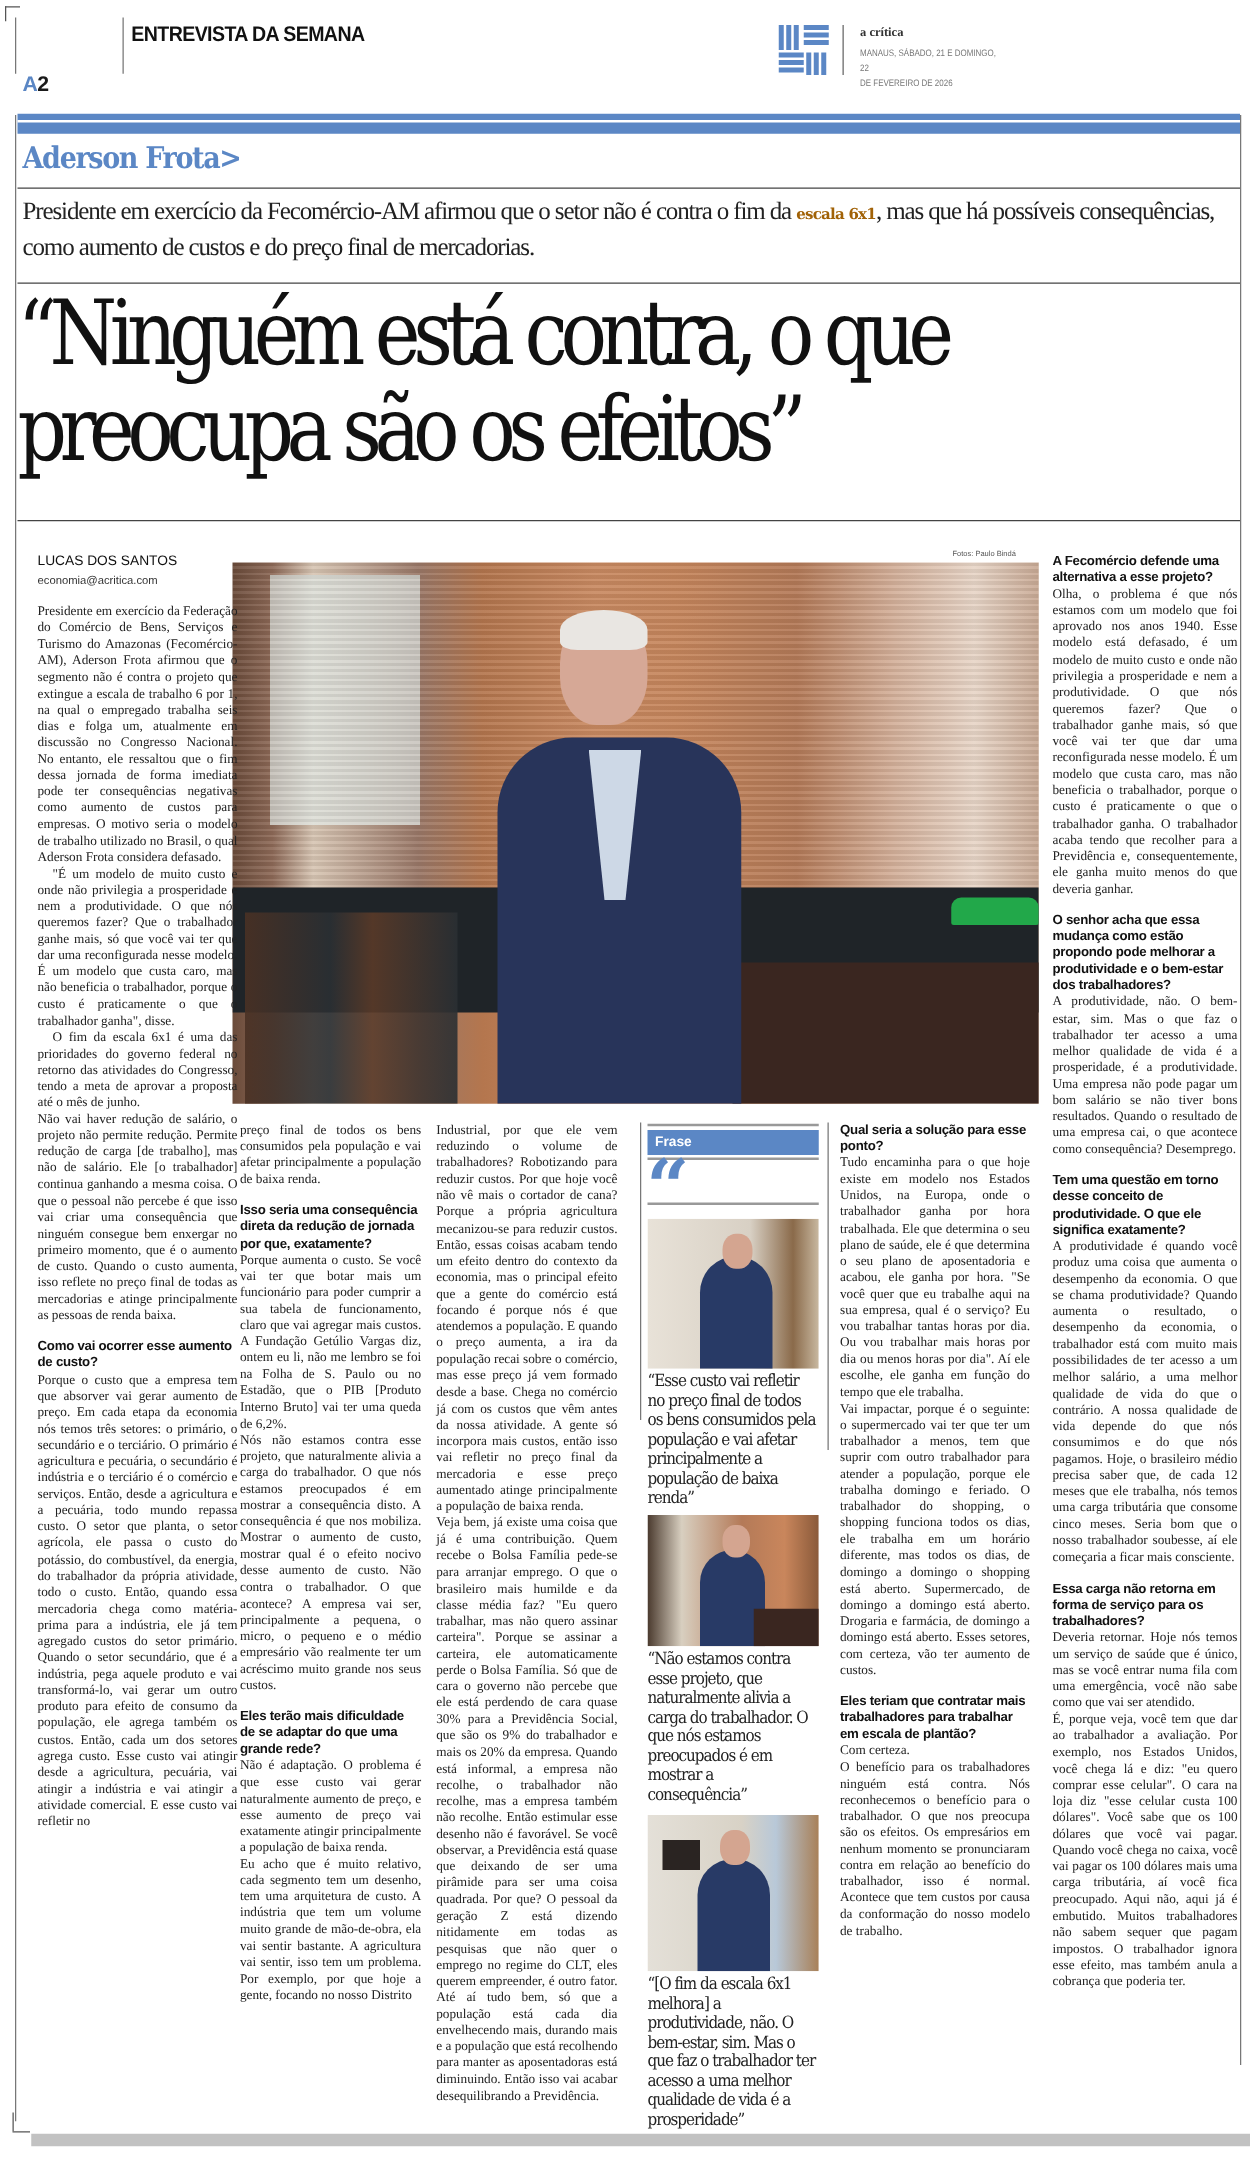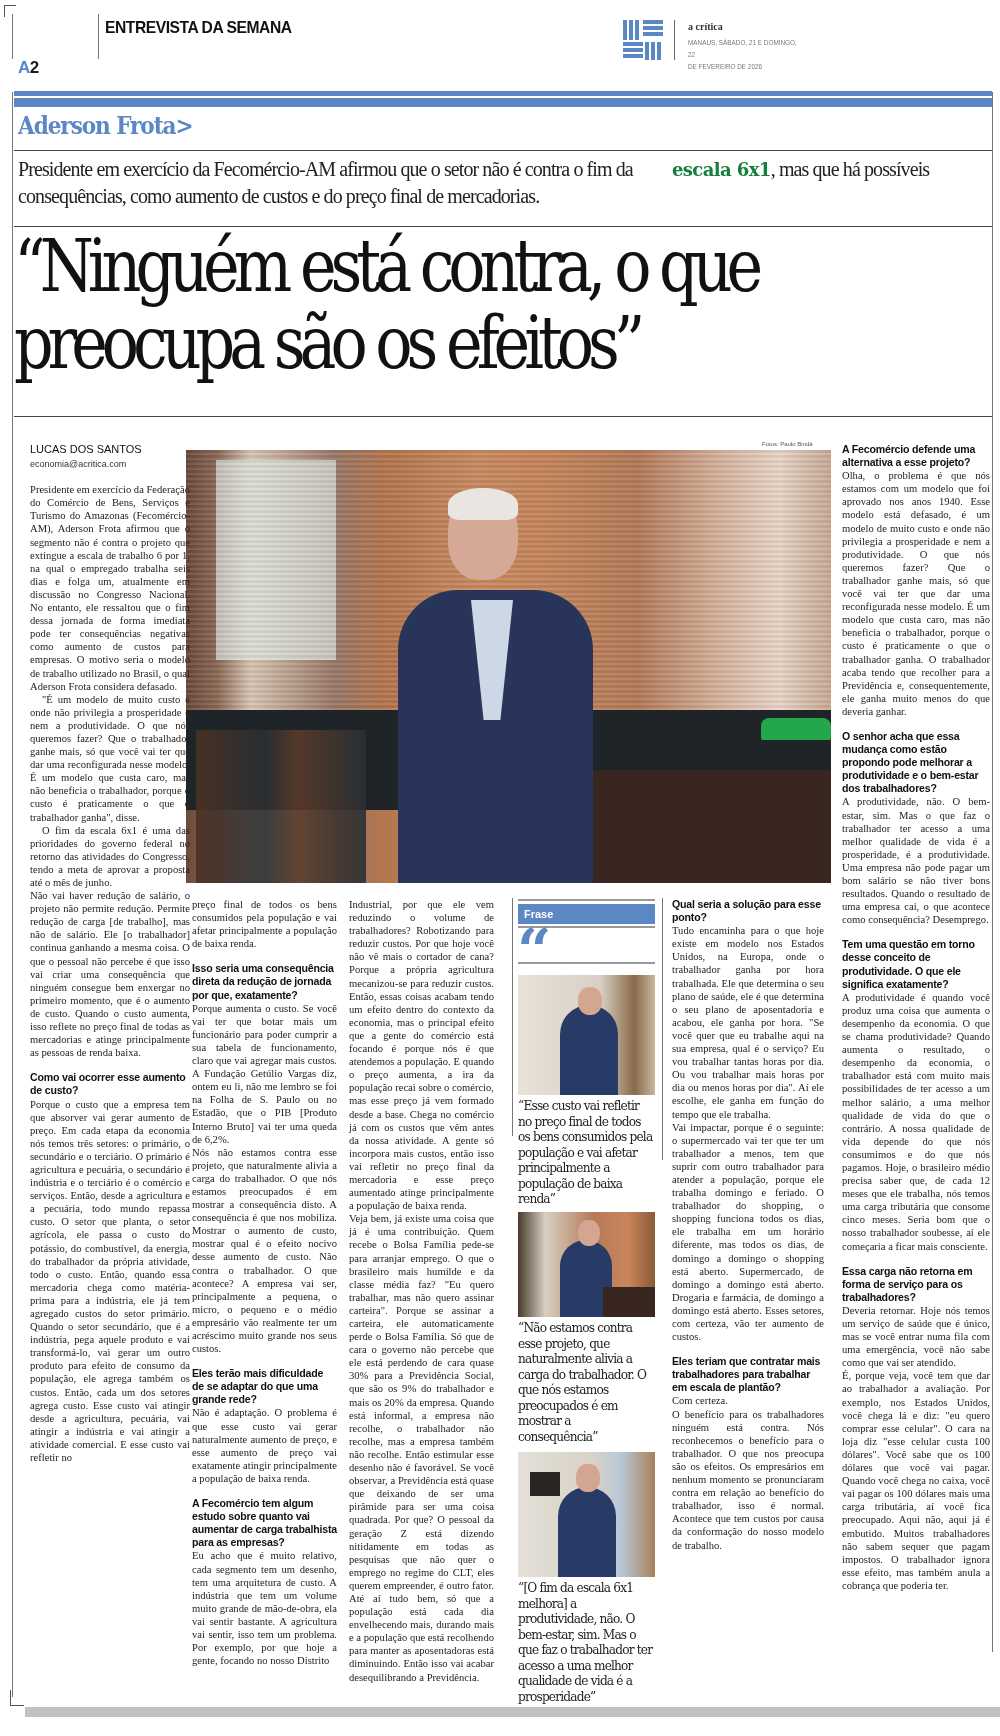--- a/index.html
+++ b/index.html
@@ -25,21 +25,21 @@
 
   
   .frame-left { position: absolute; left: 12px; top: 92px; width: 1px; height: 1605px; background: #777; }
   .frame-right { position: absolute; left: 992px; top: 92px; width: 1px; height: 1560px; background: #777; }
   .blue-bar { position: absolute; left: 14px; top: 91px; width: 978px; height: 16px; background: #5b87c5; }
   .blue-bar::after { content: ""; position: absolute; left: 0; top: 5px; width: 100%; height: 2px; background: #fff; }
 
   .name-head { position: absolute; left: 18px; top: 111px; font-family: "DejaVu Serif", serif; font-weight: bold; font-size: 24px; color: #5b87c5; letter-spacing: -1.2px; transform: scaleX(0.9); transform-origin: left; }
   .rule1 { position: absolute; left: 14px; top: 150px; width: 978px; height: 1px; background: #444; }
   .deck { position: absolute; left: 18px; top: 156px; width: 980px; font-family: "Liberation Serif", serif; font-size: 20px; line-height: 27px; color: #222; letter-spacing: -0.9px; }
-  .deck .hl { color: #15803d; font-weight: bold; font-family: "DejaVu Serif", serif; font-size: 18px; letter-spacing: -0.6px; margin-left: 35px; }
+  .deck .hl { color: #a16207; font-weight: bold; font-family: "DejaVu Serif", serif; font-size: 12px; letter-spacing: -0.6px; }
   .rule2 { position: absolute; left: 14px; top: 226px; width: 978px; height: 1px; background: #444; }
   .headline { position: absolute; left: 14px; top: 228px; width: 990px; font-family: "DejaVu Serif", serif; font-weight: normal; font-size: 72px; line-height: 77px; letter-spacing: -7px; color: #111; transform: scaleX(0.86); transform-origin: left; white-space: nowrap; }
   .rule3 { position: absolute; left: 14px; top: 416px; width: 978px; height: 1px; background: #444; }
 
   
   .col { position: absolute; font-size: 10.6px; line-height: 13.1px; text-align: justify; hyphens: auto; color: #222; }
   .col p { margin: 0; }
   .col p.indent { text-indent: 12px; }
   .col .q { font-family: "Liberation Sans", sans-serif; font-weight: bold; font-size: 10.6px; line-height: 13.1px; text-align: left; color: #111; margin-top: 12px; letter-spacing: -0.2px; }
   .col .q.first { margin-top: 0; }
@@ -155,21 +155,20 @@
   <p>Porque o custo que a empresa tem que absorver vai gerar aumento de preço. Em cada etapa da economia nós temos três setores: o primário, o secundário e o terciário. O primário é agricultura e pecuária, o secundário é indústria e o terciário é o comércio e serviços. Então, desde a agricultura e a pecuária, todo mundo repassa custo. O setor que planta, o setor agrícola, ele passa o custo do potássio, do combustível, da energia, do trabalhador da própria atividade, todo o custo. Então, quando essa mercadoria chega como matéria-prima para a indústria, ele já tem agregado custos do setor primário. Quando o setor secundário, que é a indústria, pega aquele produto e vai transformá-lo, vai gerar um outro produto para efeito de consumo da população, ele agrega também os custos. Então, cada um dos setores agrega custo. Esse custo vai atingir desde a agricultura, pecuária, vai atingir a indústria e vai atingir a atividade comercial. E esse custo vai refletir no</p>
 </div>
 
 <div class="col" id="col2">
   <p>preço final de todos os bens consumidos pela população e vai afetar principalmente a população de baixa renda.</p>
   <div class="q">Isso seria uma consequência direta da redução de jornada por que, exatamente?</div>
   <p>Porque aumenta o custo. Se você vai ter que botar mais um funcionário para poder cumprir a sua tabela de funcionamento, claro que vai agregar mais custos. A Fundação Getúlio Vargas diz, ontem eu li, não me lembro se foi na Folha de S. Paulo ou no Estadão, que o PIB [Produto Interno Bruto] vai ter uma queda de 6,2%.</p>
   <p>Nós não estamos contra esse projeto, que naturalmente alivia a carga do trabalhador. O que nós estamos preocupados é em mostrar a consequência disto. A consequência é que nos mobiliza. Mostrar o aumento de custo, mostrar qual é o efeito nocivo desse aumento de custo. Não contra o trabalhador. O que acontece? A empresa vai ser, principalmente a pequena, o micro, o pequeno e o médio empresário vão realmente ter um acréscimo muito grande nos seus custos.</p>
   <div class="q">Eles terão mais dificuldade de se adaptar do que uma grande rede?</div>
   <p>Não é adaptação. O problema é que esse custo vai gerar naturalmente aumento de preço, e esse aumento de preço vai exatamente atingir principalmente a população de baixa renda.</p>
-  <div class="q">A Fecomércio tem algum estudo sobre quanto vai aumentar de carga trabalhista para as empresas?</div>
   <p>Eu acho que é muito relativo, cada segmento tem um desenho, tem uma arquitetura de custo. A indústria que tem um volume muito grande de mão-de-obra, ela vai sentir bastante. A agricultura vai sentir, isso tem um problema. Por exemplo, por que hoje a gente, focando no nosso Distrito</p>
 </div>
 
 <div class="col" id="col3">
   <p>Industrial, por que ele vem reduzindo o volume de trabalhadores? Robotizando para reduzir custos. Por que hoje você não vê mais o cortador de cana? Porque a própria agricultura mecanizou-se para reduzir custos. Então, essas coisas acabam tendo um efeito dentro do contexto da economia, mas o principal efeito que a gente do comércio está focando é porque nós é que atendemos a população. E quando o preço aumenta, a ira da população recai sobre o comércio, mas esse preço já vem formado desde a base. Chega no comércio já com os custos que vêm antes da nossa atividade. A gente só incorpora mais custos, então isso vai refletir no preço final da mercadoria e esse preço aumentado atinge principalmente a população de baixa renda.</p>
   <p>Veja bem, já existe uma coisa que já é uma contribuição. Quem recebe o Bolsa Família pede-se para arranjar emprego. O que o brasileiro mais humilde e da classe média faz? "Eu quero trabalhar, mas não quero assinar carteira". Porque se assinar a carteira, ele automaticamente perde o Bolsa Família. Só que de cara o governo não percebe que ele está perdendo de cara quase 30% para a Previdência Social, que são os 9% do trabalhador e mais os 20% da empresa. Quando está informal, a empresa não recolhe, o trabalhador não recolhe, mas a empresa também não recolhe. Então estimular esse desenho não é favorável. Se você observar, a Previdência está quase que deixando de ser uma pirâmide para ser uma coisa quadrada. Por que? O pessoal da geração Z está dizendo nitidamente em todas as pesquisas que não quer o emprego no regime do CLT, eles querem empreender, é outro fator. Até aí tudo bem, só que a população está cada dia envelhecendo mais, durando mais e a população que está recolhendo para manter as aposentadoras está diminuindo. Então isso vai acabar desequilibrando a Previdência.</p>
 </div>
 
 <div class="frase-vline"></div>
 <div class="frase-vline2"></div>

